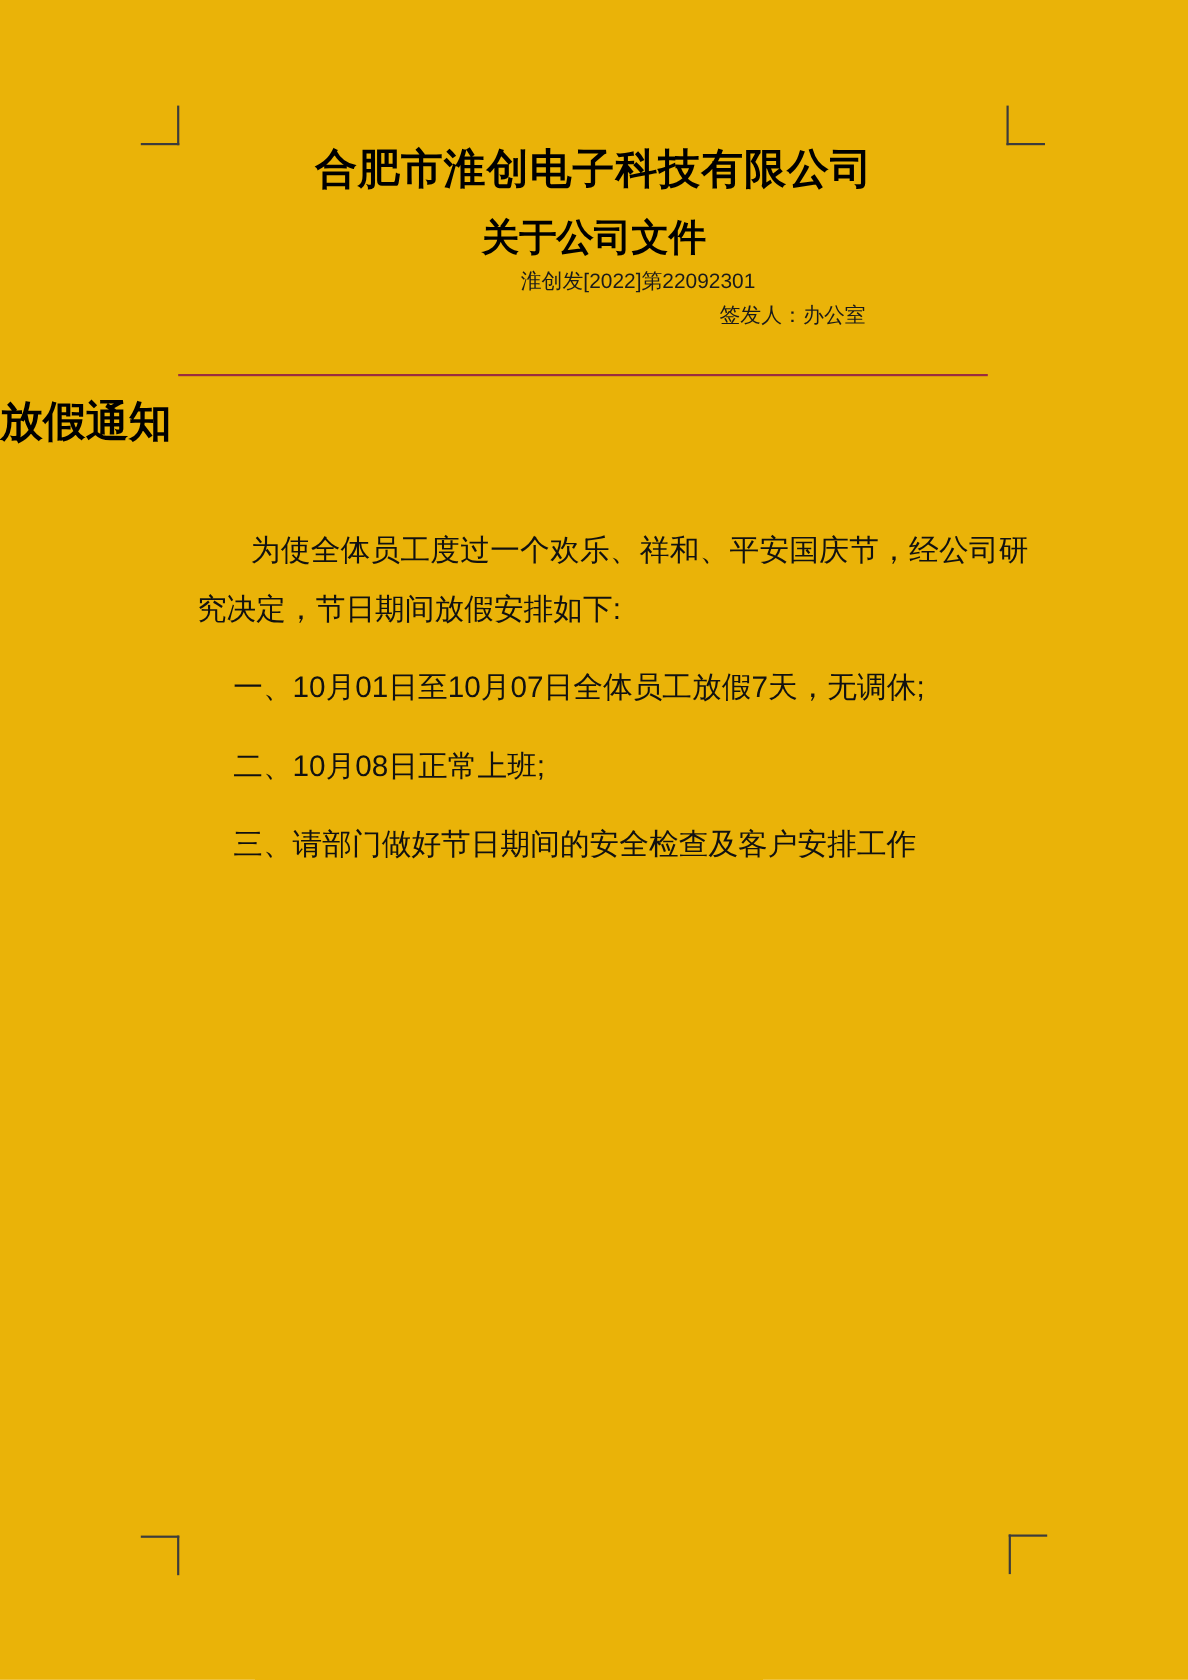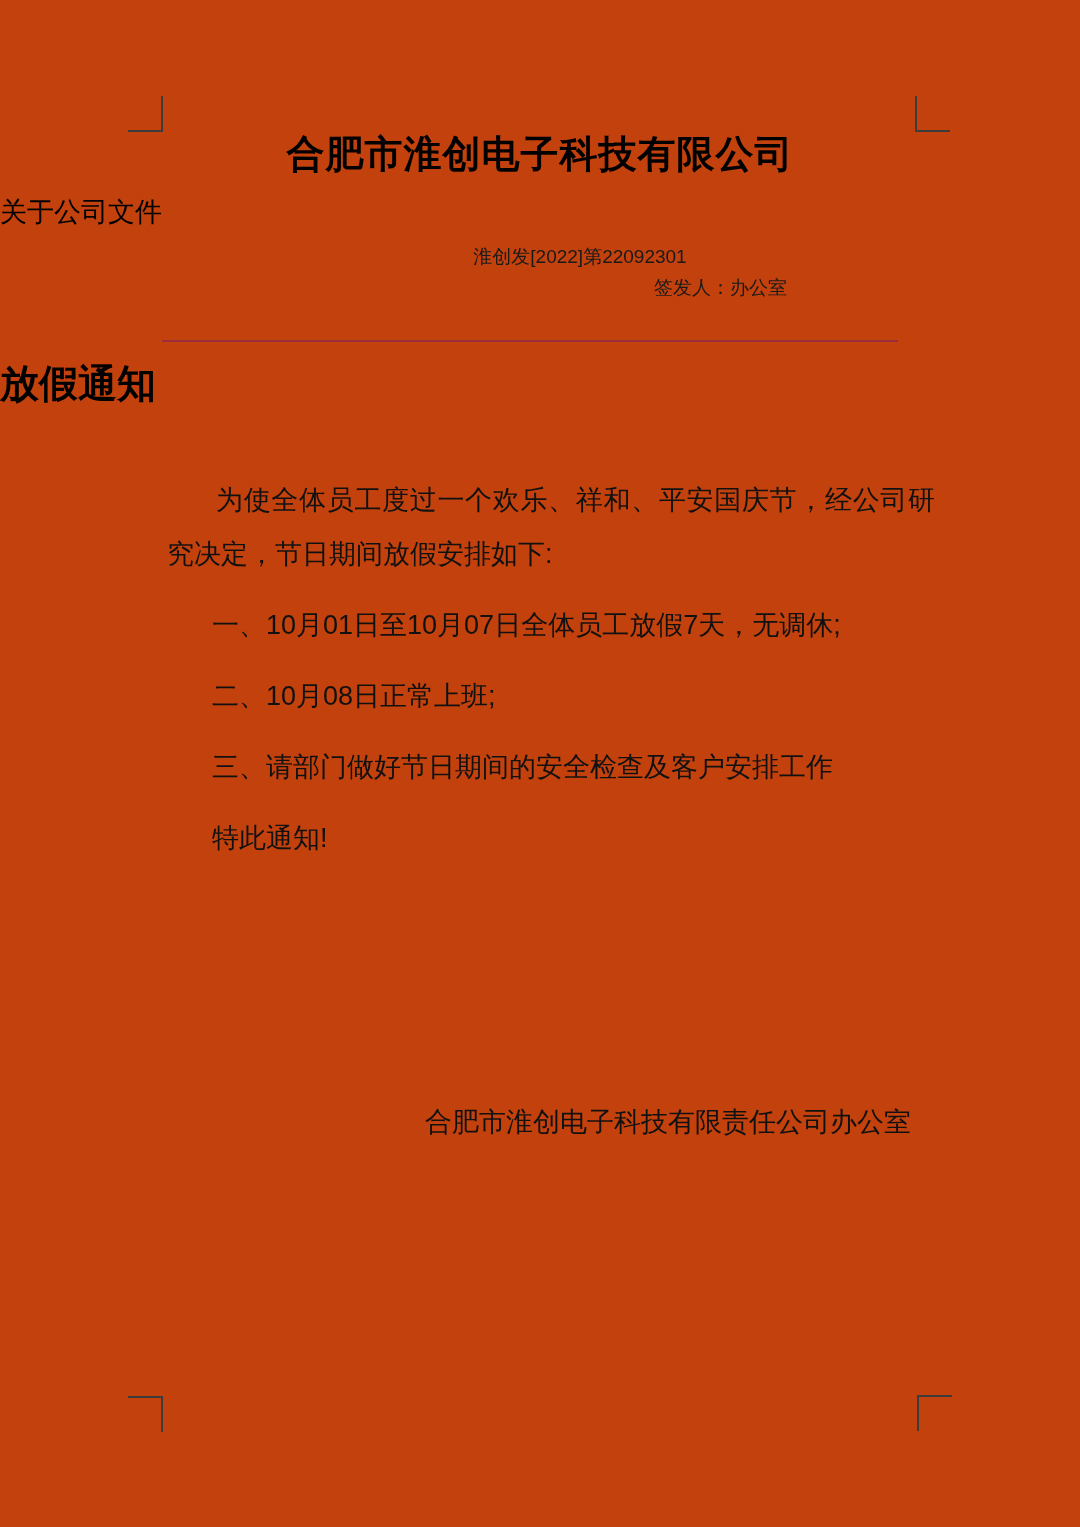--- a/index.html
+++ b/index.html
@@ -7,39 +7,39 @@
     width: 1080px;
     height: 1527px;
     background: #ffffff;
     font-family: "Liberation Sans", sans-serif;
     color: #111111;
   }
   .page {
     position: relative;
     width: 1080px;
     height: 1527px;
-    background: #c2410c;
+    background: #eab308;
     overflow: hidden;
   }
 
   
   .crop-mark { position: absolute; width: 33px; height: 34px; }
   .crop-tl { left: 128px;  top: 96px;   border-right: 2px solid #3c3c3c; border-bottom: 2px solid #3c3c3c; }
   .crop-tr { left: 915px;  top: 96px;   border-left:  2px solid #3c3c3c; border-bottom: 2px solid #3c3c3c; }
   .crop-bl { left: 128px;  top: 1396px; border-right: 2px solid #3c3c3c; border-top: 2px solid #3c3c3c; }
   .crop-br { left: 917px;  top: 1395px; border-left:  2px solid #3c3c3c; border-top: 2px solid #3c3c3c; }
 
   .company-title {
     position: absolute; top: 134px; left: 0; width: 100%;
     text-align: center; font-size: 38px; font-weight: bold;
     letter-spacing: 1px; line-height: 1.1; color: #000000;
   }
   .doc-type {
     position: absolute; top: 198px; left: 0; width: 100%;
-    text-align: left; font-size: 27px; font-weight: normal;
+    text-align: center; font-size: 34px; font-weight: bold;
     line-height: 1.1; color: #000000;
   }
   .doc-number {
     position: absolute; top: 246px; left: 0; width: 100%;
     text-align: center; font-size: 19px; line-height: 1.15; color: #1a1a1a; margin-left: 40px;
   }
   .issuer {
     position: absolute; top: 277px; right: 293px;
     font-size: 19px; line-height: 1.15; color: #1a1a1a; text-align: center;
   }
@@ -51,21 +51,21 @@
   .notice-title {
     position: absolute; top: 363px; left: 0; width: 100%;
     font-size: 39px; font-weight: bold;
     line-height: 1.1; color: #000000;
   }
 
   .body-block {
     position: absolute; top: 473px; left: 163px; width: 772px;
     font-size: 27px; line-height: 54px; color: #111111;
   }
-  .body-block p { margin: 0 0 17px 4px; }
+  .body-block p { margin: 0 0 17px 16px; }
   .intro { text-indent: 49px; text-align: justify; }
   .item, .closing { margin-left: 49px !important; margin-right: 0; }
   .item { margin-bottom: 17px; }
 
   .signature-block {
     position: absolute; top: 1092px; right: 169px;
     text-align: center; font-size: 27px; line-height: 60px;
     color: #111111; white-space: nowrap;
   }
 </style>
@@ -89,20 +89,18 @@
 
   <div class="divider"></div>
 
   <div class="notice-title">放假通知</div>
 
   <div class="body-block">
     <p class="intro">为使全体员工度过一个欢乐、祥和、平安国庆节，经公司研究决定，节日期间放假安排如下:</p>
     <p class="item">一、10月01日至10月07日全体员工放假7天，无调休;</p>
     <p class="item">二、10月08日正常上班;</p>
     <p class="item">三、请部门做好节日期间的安全检查及客户安排工作</p>
-    <p class="closing">特此通知!</p>
   </div>
 
   <div class="signature-block">
-    <div>合肥市淮创电子科技有限责任公司办公室</div>
   </div>
 
 </div>
 
 </body></html>

